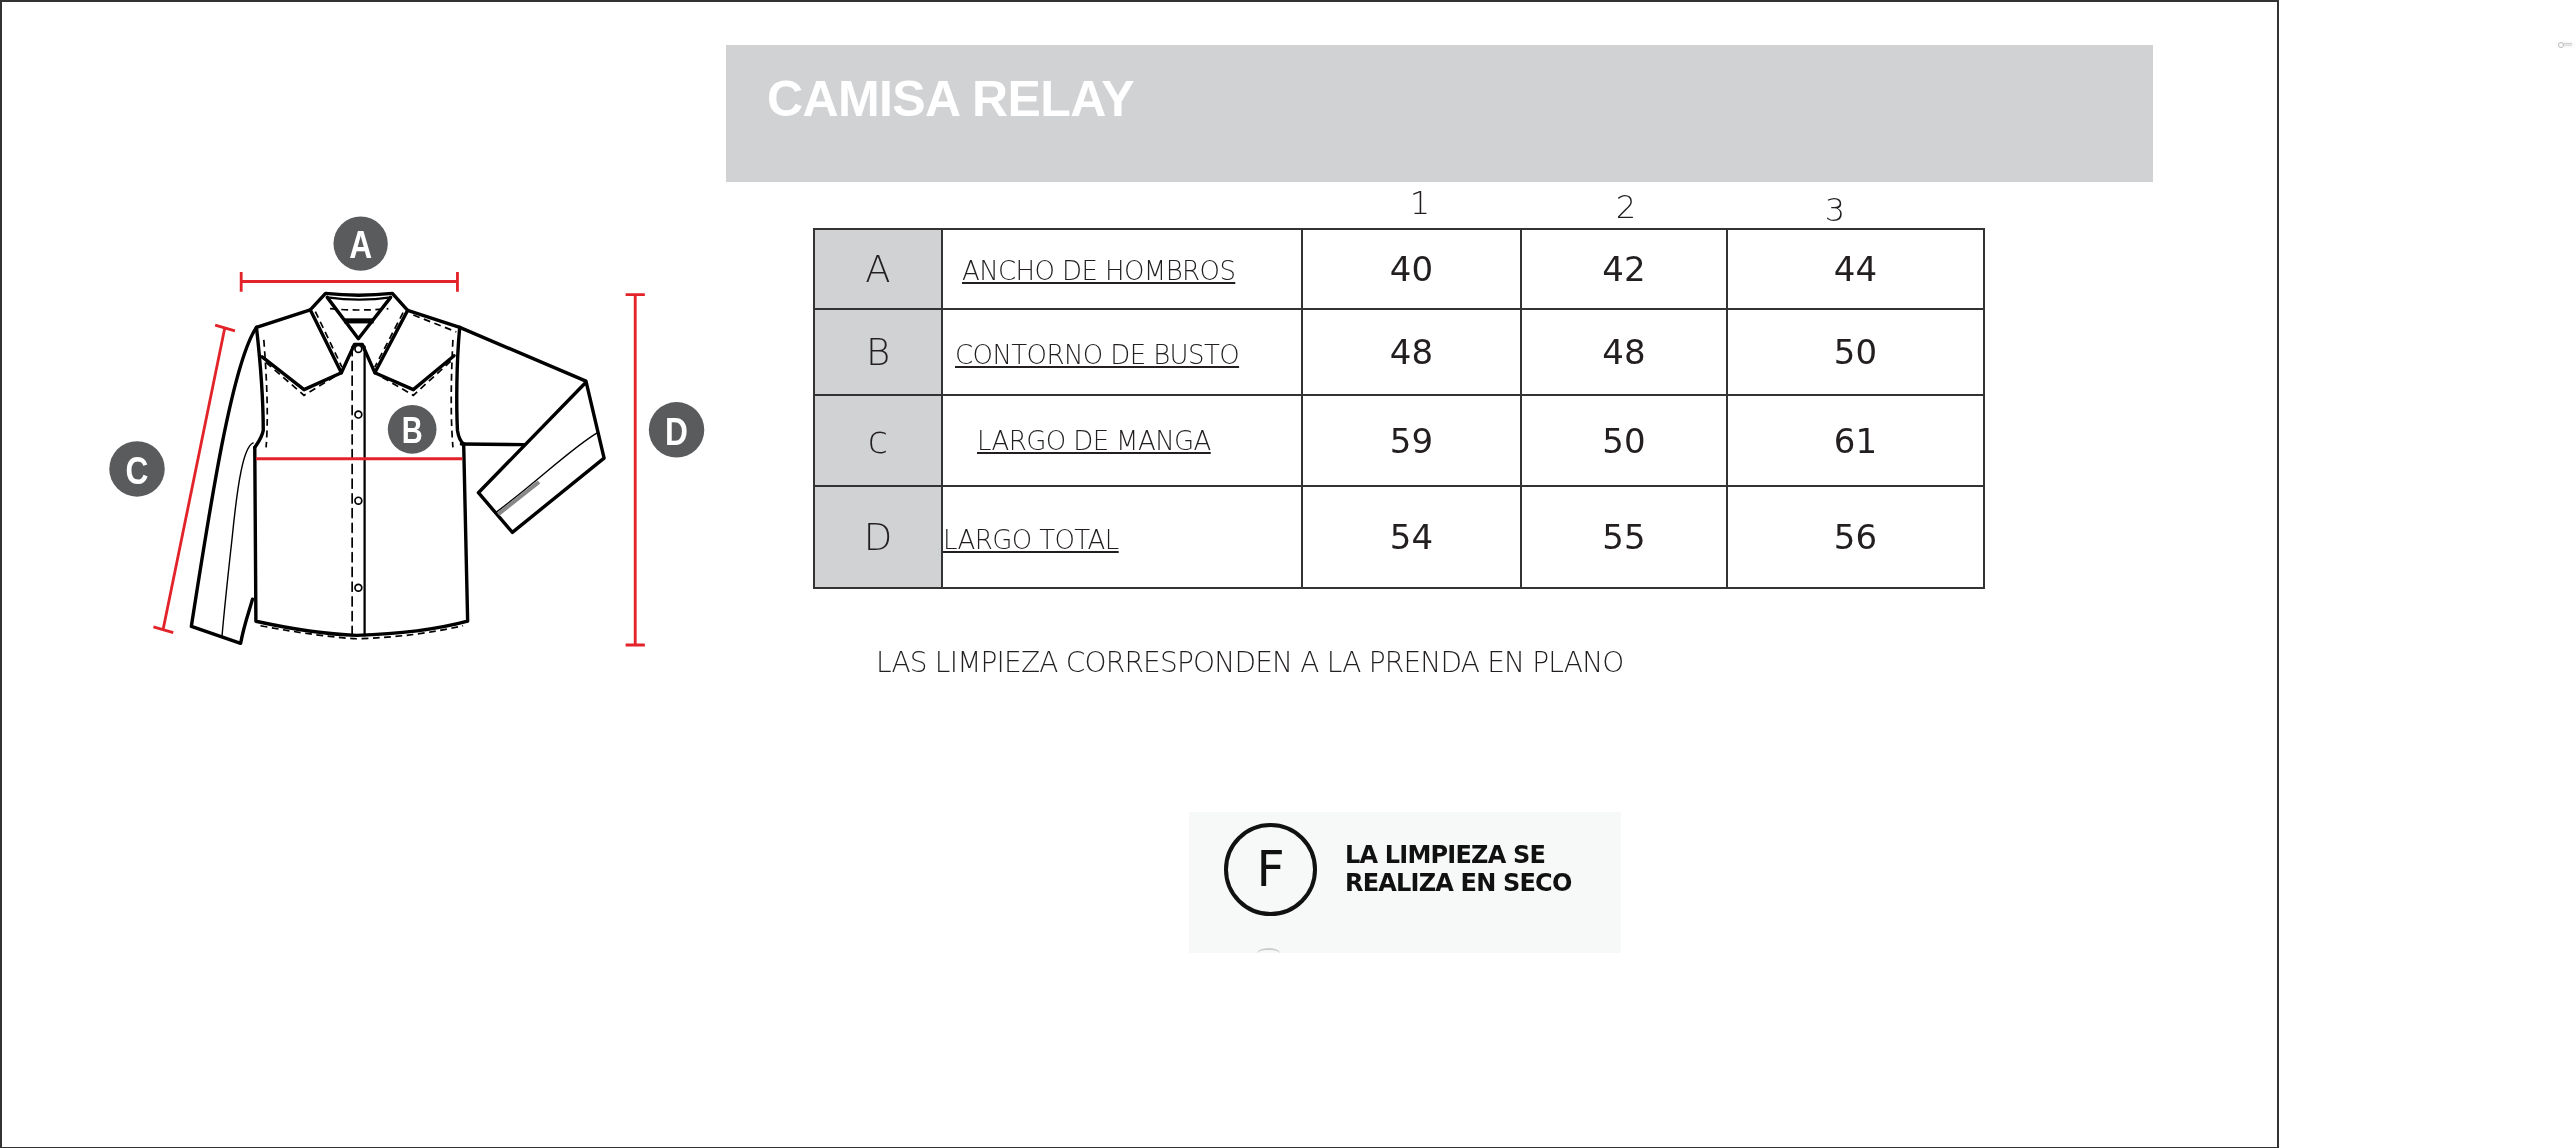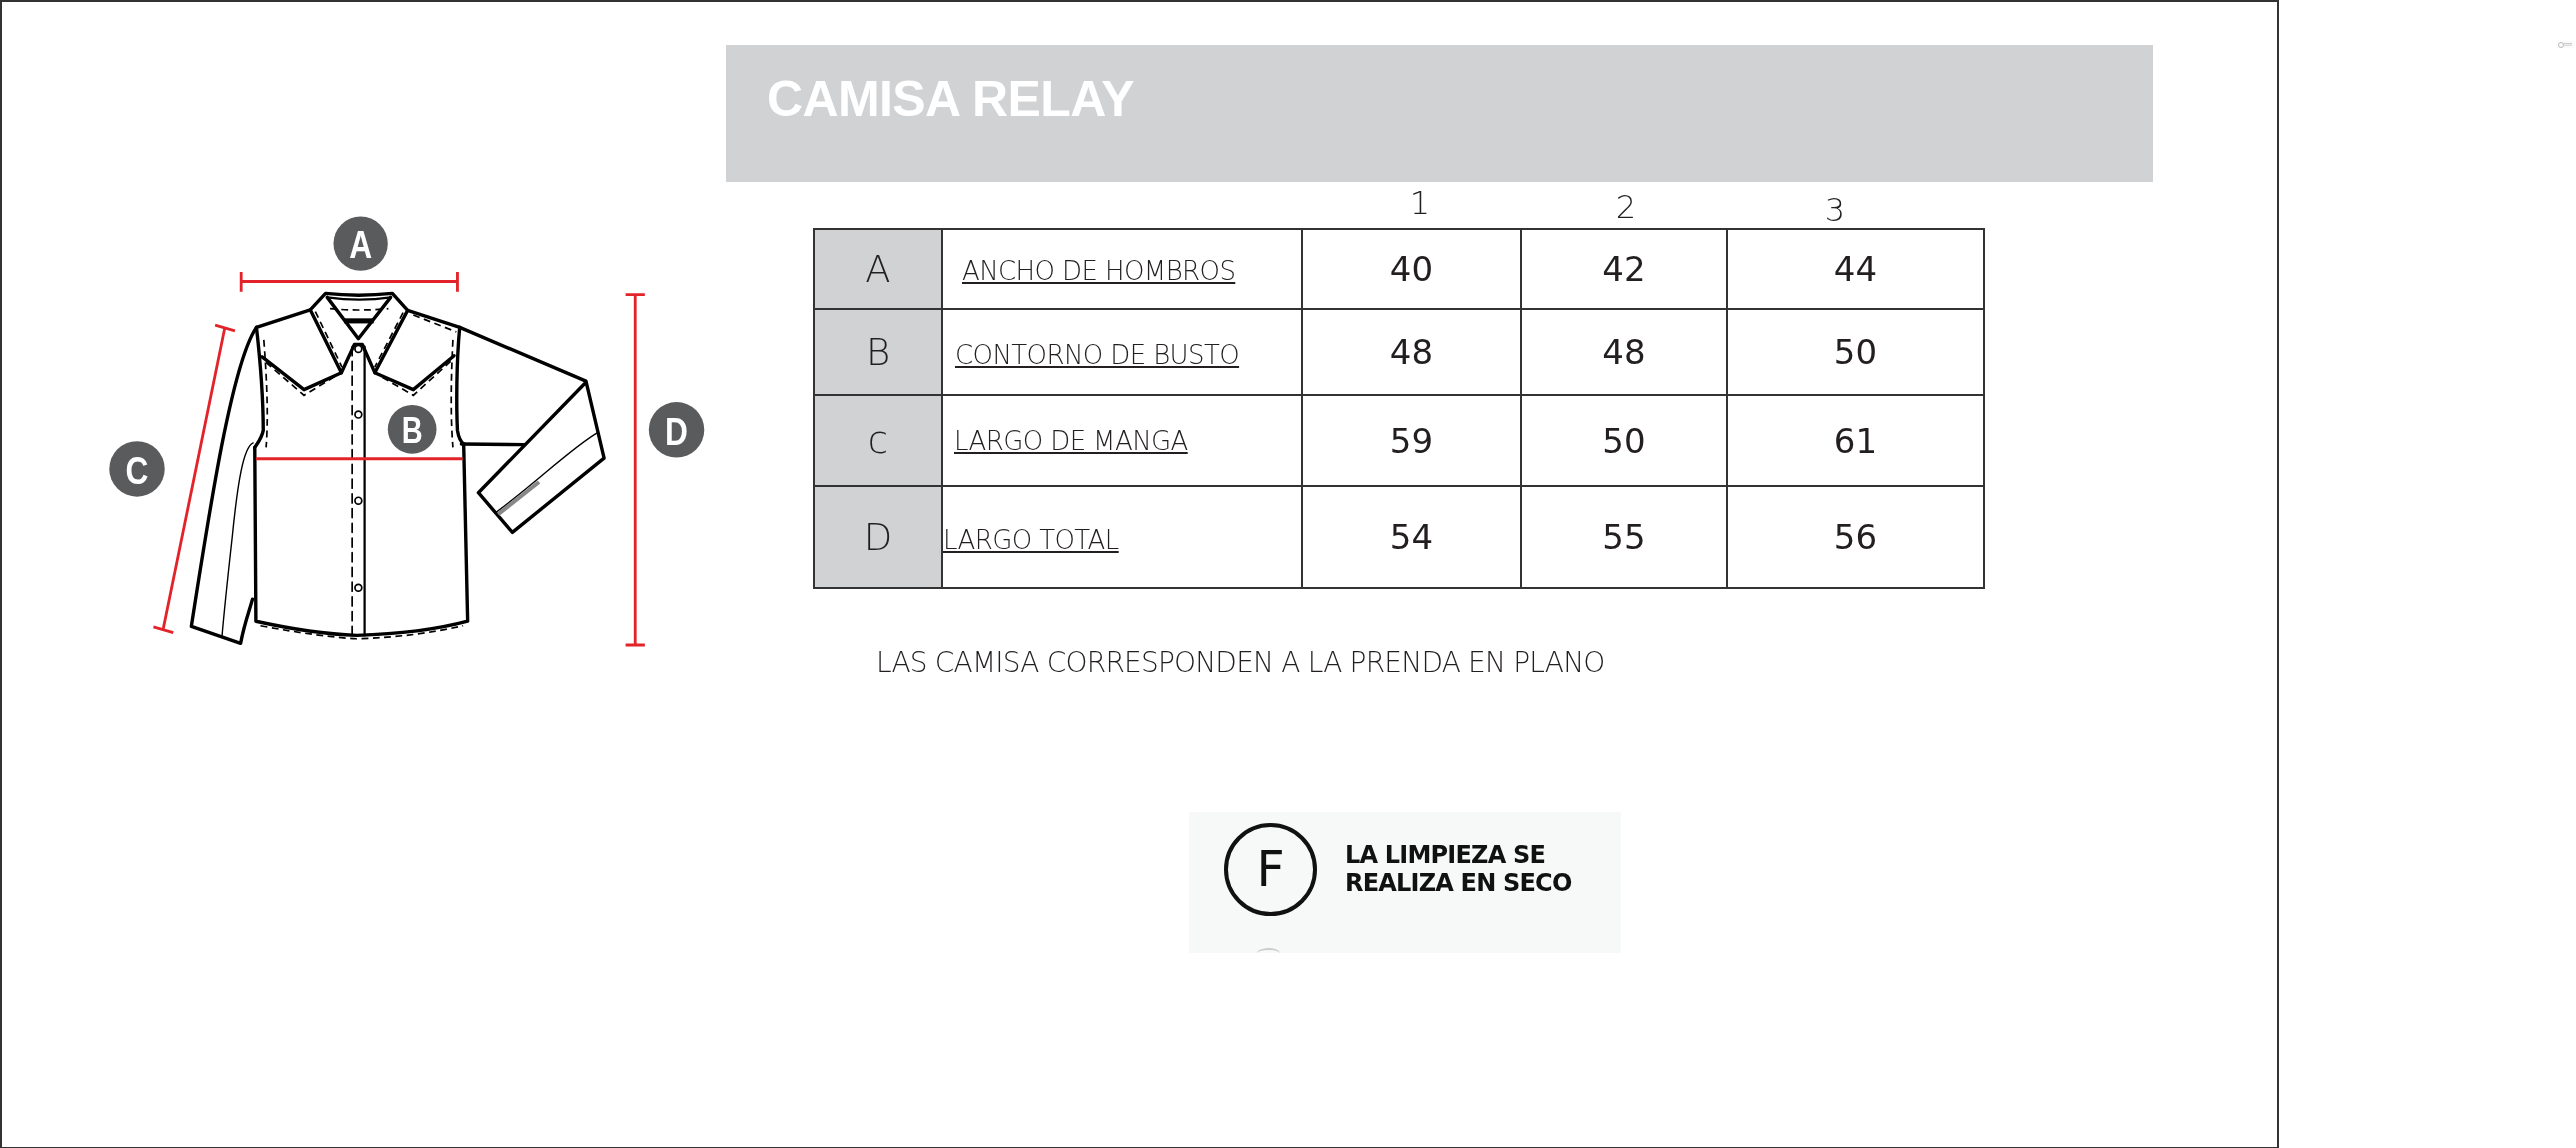--- a/index.html
+++ b/index.html
@@ -137,37 +137,37 @@
   </tr>
   <tr style="height:86px;">
     <td class="code">B</td>
     <td class="label"><span style="padding-left:12px; padding-top:6.8px;">CONTORNO DE BUSTO</span></td>
     <td class="val c1">48</td>
     <td class="val c2">48</td>
     <td class="val c3">50</td>
   </tr>
   <tr style="height:91px;">
     <td class="code">c</td>
-    <td class="label"><span style="padding-left:11px;">LARGO DE MANGA</span></td>
+    <td class="label"><span style="padding-left:34px;">LARGO DE MANGA</span></td>
     <td class="val c1">59</td>
     <td class="val c2">50</td>
     <td class="val c3">61</td>
   </tr>
   <tr style="height:102px;">
     <td class="code">D</td>
     <td class="label"><span style="padding-top:6.8px;">LARGO TOTAL</span></td>
     <td class="val c1">54</td>
     <td class="val c2">55</td>
     <td class="val c3">56</td>
   </tr>
 </tbody>
   </table>
 
 <div class="notes">
-  <div>LAS CAMISA CORRESPONDEN A LA PRENDA EN PLANO</div>
+  <div>LAS LIMPIEZA CORRESPONDEN A LA PRENDA EN PLANO</div>
 </div>
 
 <div class="care">
   <div class="care-circle">
     <div class="care-letter">F</div>
   </div>
   <div class="care-text">
     <div>LA LIMPIEZA SE</div>
     <div>REALIZA EN SECO</div>
   </div>

